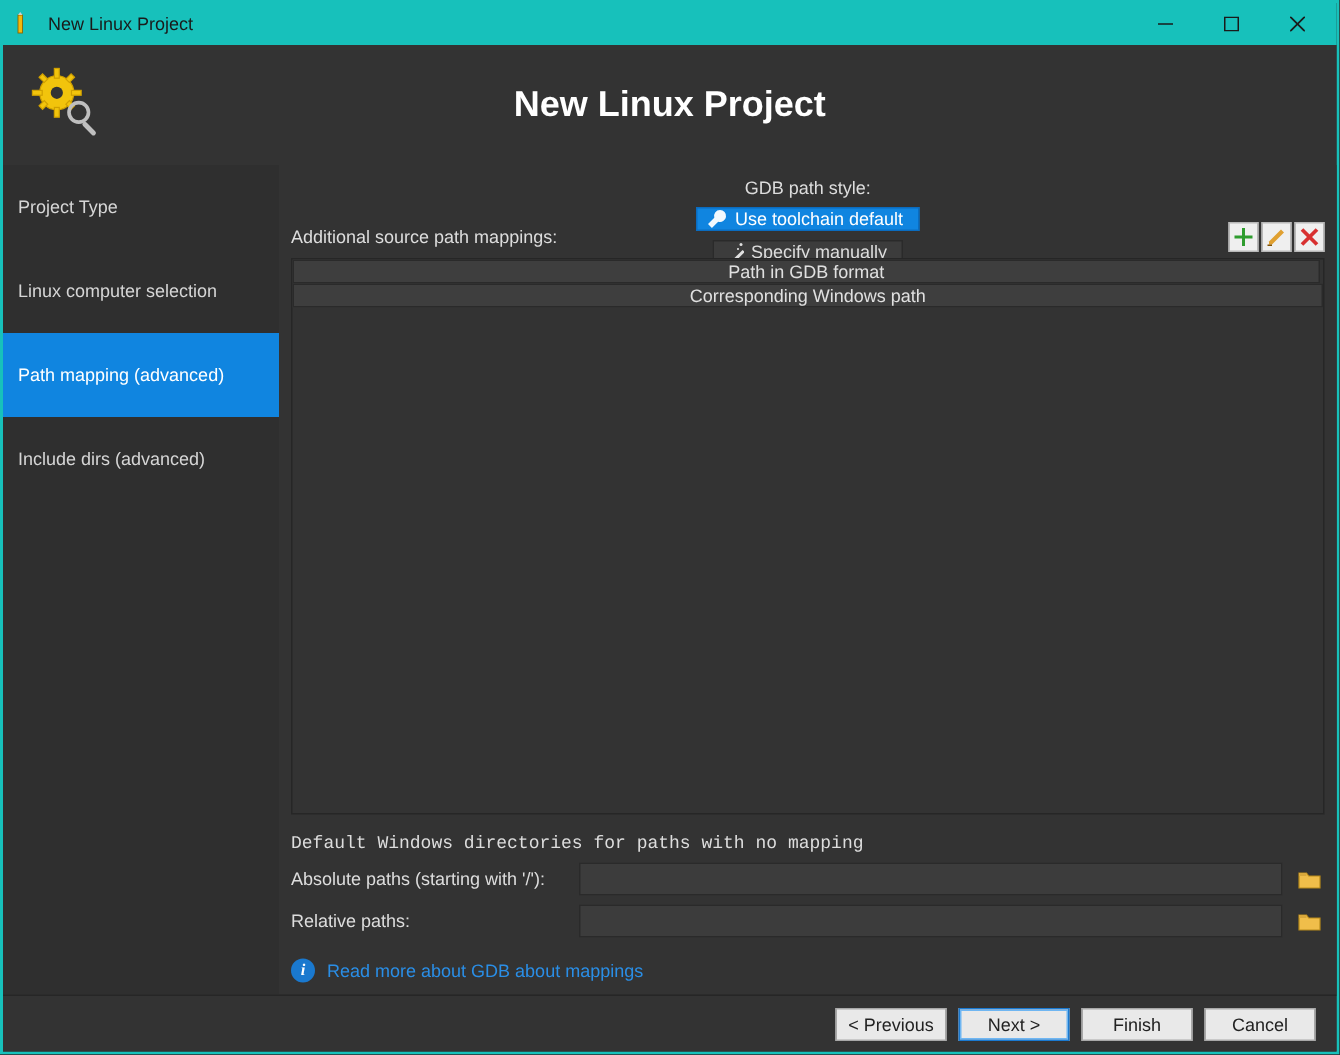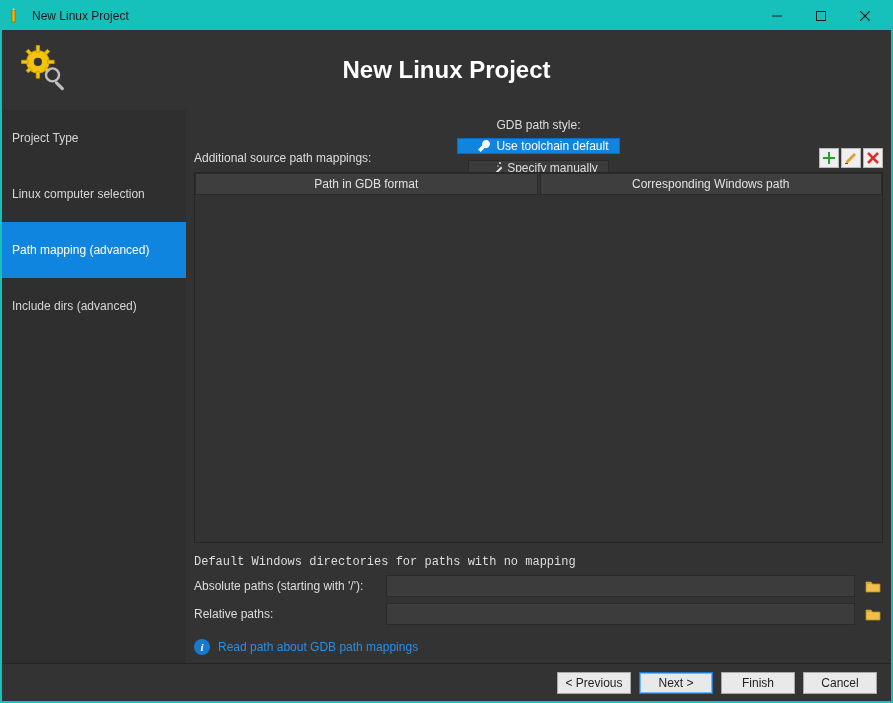--- a/index.html
+++ b/index.html
@@ -94,21 +94,21 @@
 
   .row { display: flex; align-items: center; flex-direction: column; }
   .gdb-row { height: 24px; gap: 6px; margin-bottom: 6px; }
   .lbl { font-size: 12px; color: #ddd; }
 
   .segbtn {
     height: 22px;
     background: #3c3c3c;
     display: inline-flex;
     align-items: center;
-    padding: 0 10px 0 19px;
+    padding: 0 10px 0 6px;
     color: #ddd;
     gap: 5px;
     font-size: 12px;
     border: 1px solid #2a2a2a;
   }
   .segbtn.active {
     background: #1085e0;
     color: #fff;
     border-color: #0a6cc0;
   }
@@ -154,20 +154,21 @@
     flex: 1;
     border: 1px solid #262626;
     background: #333333;
     display: flex;
     flex-direction: column;
     min-height: 0;
   }
   .thead {
     display: flex;
     height: 22px;
+    flex-direction: column;
   }
   .th {
     flex: 1;
     background: #3e3e3e;
     border: 1px solid #2a2a2a;
     display: flex;
     align-items: center;
     justify-content: center;
     color: #e0e0e0;
     font-size: 12px;
@@ -395,21 +396,21 @@
             <svg viewBox="0 0 16 14">
                 <path d="M1 3h5l1.5 2H15v8H1z" fill="#f0be4a" stroke="#b88a1a" stroke-width="0.8"></path>
                 <rect x="1" y="3" width="5" height="2" fill="#d9a83b"></rect>
               </svg>
           </div>
         </div>
       </div>
 
       <div class="info-row">
         <span class="info-icon">i</span>
-        <a class="link" href="#">Read path about GDB path mappings</a>
+        <a class="link" href="#">Read more about GDB about mappings</a>
       </div>
     </div>
   </div>
 
   <div class="footer">
     <div class="btn">
         <span>&lt; Previous</span>
       </div>
     <div class="btn default">
         <span>Next &gt;</span>

